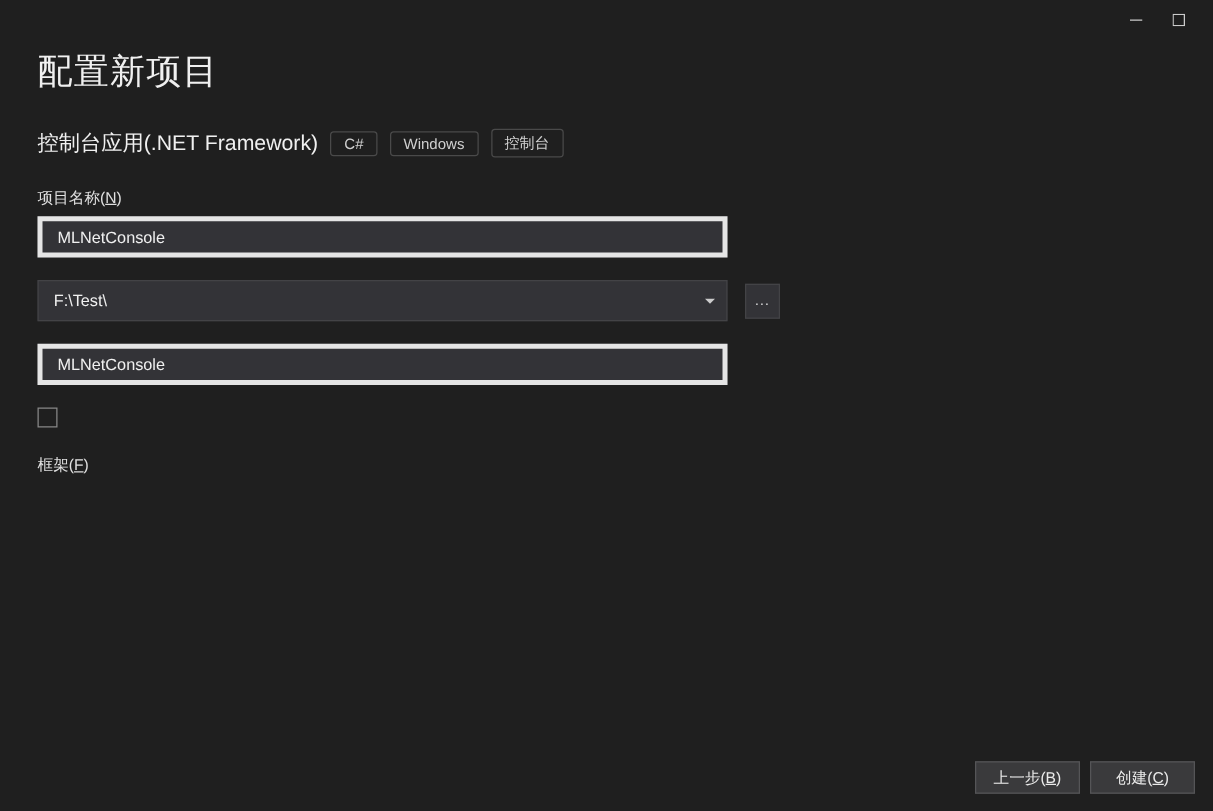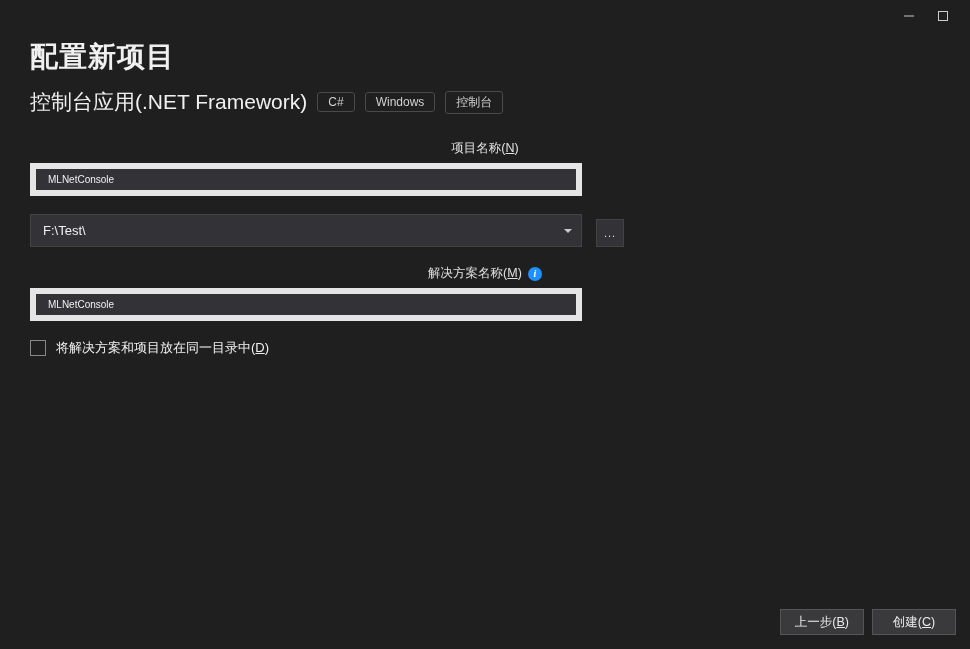--- a/index.html
+++ b/index.html
@@ -21,74 +21,73 @@
   .win-btn {
     width: 34px; height: 20px;
     display: flex; align-items: center; justify-content: center;
     color: #ccc;
   }
   .content {
     padding: 8px 30px 0 30px;
   }
   h1 {
     font-size: 28px;
-    font-weight: 700;
-    margin-bottom: 12px;
+    font-weight: 400;
+    margin-bottom: 27px;
     letter-spacing: 1px;
   }
   .subtitle-row {
     display: flex;
     align-items: center;
     gap: 10px;
     margin-bottom: 24px;
   }
   .subtitle {
-    font-size: 21px;
+    font-size: 17px;
     font-weight: 400;
   }
   .tag {
     font-size: 12px;
     color: #d0d0d0;
     border: 1px solid #4a4a4a;
     padding: 2px 10px;
     border-radius: 3px;
     background: transparent;
   }
   .field-group { margin-bottom: 18px; }
   .field-label {
     font-size: 12.5px;
     color: #e0e0e0;
     margin-bottom: 6px;
     display: flex;
     align-items: center;
     gap: 6px;
-    justify-content: center;
   }
   .underline { text-decoration: underline; }
   .info-icon {
     display: inline-flex;
     width: 14px; height: 14px;
     border-radius: 50%;
     background: #1e90ff;
     color: #fff;
     font-size: 10px;
     font-weight: bold;
     align-items: center;
     justify-content: center;
     font-style: italic;
     font-family: Georgia, serif;
   }
   .text-input {
     width: 552px;
     height: 33px;
     background: #333337;
-    border: 6px solid #e5e5e5;
+    border: 4px solid #e5e5e5;
     color: #f0f0f0;
     padding: 0 12px;
-    font-size: 10px;
+    font-size: 13px;
     outline: none;
   }
   .select-input {
     width: 552px;
     height: 33px;
     background: #333337;
     border: 1px solid #434346;
     color: #f0f0f0;
     padding: 0 24px 0 12px;
     font-size: 13px;
@@ -106,21 +105,21 @@
     position: absolute;
     right: 10px;
     top: 50%;
     width: 0; height: 0;
     border-left: 4px solid transparent;
     border-right: 4px solid transparent;
     border-top: 4px solid #ccc;
     transform: translateY(-50%);
     pointer-events: none;
   }
-  .row { display: flex; align-items: flex-end; gap: 14px; }
+  .row { display: flex; align-items: center; gap: 14px; }
   .browse-btn {
     width: 28px; height: 28px;
     background: #333337;
     border: 1px solid #434346;
     color: #e0e0e0;
     font-size: 11px;
     letter-spacing: 1px;
     display: flex; align-items: center; justify-content: center;
     cursor: pointer;
   }
@@ -193,33 +192,31 @@
   <div class="field-group">
     <div class="row">
       <div class="select-wrap">
         <input class="select-input" type="text" value="F:\Test\" style="">
       </div>
       <div class="browse-btn">...</div>
     </div>
   </div>
 
   <div class="field-group">
-    <div class="field-label">
-      <span><span>解决方案名称(</span><span class="underline">M</span><span>)</span></span>
-      <span class="info-icon">i</span>
-    </div>
     <input class="text-input" type="text" value="MLNetConsole" style="">
   </div>
 
   <div class="checkbox-row">
     <div class="checkbox"></div>
-    <span><span>将解决方案和项目放在同一目录中(</span><span class="underline">D</span><span>)</span></span>
-  </div>
-
-  <div class="field-group">
+  </div>
+
+  <div class="field-group">
+    <div class="field-label">
+      <span><span>框架(</span><span class="underline">F</span><span>)</span></span>
+    </div>
   </div>
 </div>
 
 <div class="footer">
   <button class="footer-btn">
     <span>上一步(</span>
       <span class="underline">B</span>
       <span>)</span>
   </button>
   <button class="footer-btn">

